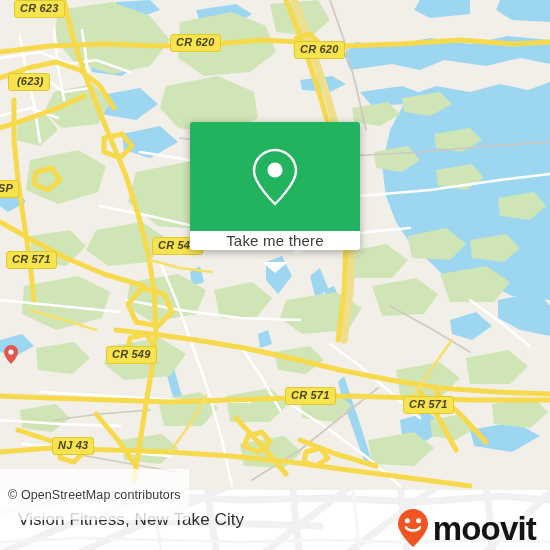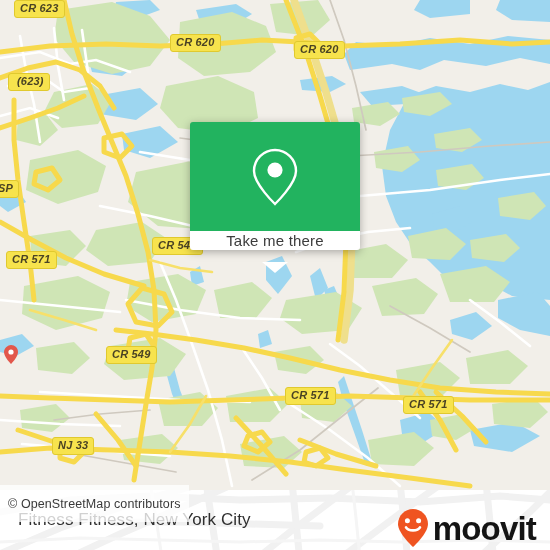--- a/index.html
+++ b/index.html
@@ -9,23 +9,23 @@
     background:#ffffff;
   }
   #screen{position:relative;width:550px;height:550px;overflow:hidden;background:#fff;}
 
   
   #map{position:absolute;left:0;top:0;width:550px;height:490px;overflow:hidden;background:#f2efe9;}
   #map svg{position:absolute;left:0;top:0;}
 
   
   #osm-attr{
-    position:absolute;left:0;top:485px;height:21px;
+    position:absolute;left:0;top:469px;height:21px;
     background:rgba(255,255,255,.78);
-    display:flex;align-items:center;padding:8px 8px;
+    display:flex;align-items:center;padding:15px 8px;
     font-size:12.5px;color:#3a3a3a;letter-spacing:.1px;
     z-index:40;
   }
 
   
   #popup{
     position:absolute;left:190px;top:122px;width:170px;
     z-index:50;
     filter:drop-shadow(0 2px 4px rgba(0,0,0,.30));
   }
@@ -260,21 +260,21 @@
     <div class="shield" style="left:14px;top:0px;">CR 623</div>
     <div class="shield" style="left:170px;top:34px;">CR 620</div>
     <div class="shield" style="left:294px;top:41px;">CR 620</div>
     <div class="shield" style="left:8px;top:73px;padding-left:8px;">(623)</div>
     <div class="shield" style="left:-8px;top:180px;">SP</div>
     <div class="shield" style="left:152px;top:237px;">CR 549</div>
     <div class="shield" style="left:6px;top:251px;">CR 571</div>
     <div class="shield" style="left:106px;top:346px;">CR 549</div>
     <div class="shield" style="left:285px;top:387px;">CR 571</div>
     <div class="shield" style="left:403px;top:396px;">CR 571</div>
-    <div class="shield" style="left:52px;top:437px;">NJ 33</div>
+    <div class="shield" style="left:52px;top:437px;">NJ 43</div>
   </div>
 
   <div id="osm-attr">© OpenStreetMap contributors</div>
 
   <div id="popup">
     <div id="popup-image">
       <svg width="54" height="62" viewBox="0 0 54 62">
         <path d="M27 4 C15.4 4 6 13.4 6 25 C6 38 27 58 27 58 C27 58 48 38 48 25 C48 13.4 38.6 4 27 4 Z" fill="none" stroke="#ffffff" stroke-width="2.4"></path>
         <circle cx="27" cy="24" r="7.6" fill="#ffffff"></circle>
       </svg>
@@ -301,21 +301,21 @@
         <path d="M486 0 L490 40 L494 80"></path>
         <path d="M112 40 L180 40 L250 42 L320 44"></path>
       </g>
       <g stroke="#f5f5f5" stroke-width="3" fill="none" stroke-linecap="round">
         <path d="M0 60 L80 56 L160 58 L240 60 L320 58 L400 60 L480 58 L550 60"></path>
         <path d="M150 0 L156 36 L162 76"></path>
         <path d="M352 0 L356 36 L360 76"></path>
       </g>
     </svg>
 
-    <div id="place-label">Fitness Fitness, New York City</div>
+    <div id="place-label">Vision Fitness, New Take City</div>
 
     <div id="brand">
       <svg width="34" height="40" viewBox="0 0 34 40">
         <path d="M17 1 C8.7 1 2 7.7 2 16 C2 25.5 17 39 17 39 C17 39 32 25.5 32 16 C32 7.7 25.3 1 17 1 Z" fill="#ef5421"></path>
         <circle cx="11.4" cy="12.8" r="2.5" fill="#ffffff"></circle>
         <circle cx="22.6" cy="12.8" r="2.5" fill="#ffffff"></circle>
         <path d="M10 19.4 C12.2 23.4 21.8 23.4 24 19.4" fill="none" stroke="#ffffff" stroke-width="2.6" stroke-linecap="round"></path>
       </svg>
       <span id="brand-word">moovit</span>
     </div>

